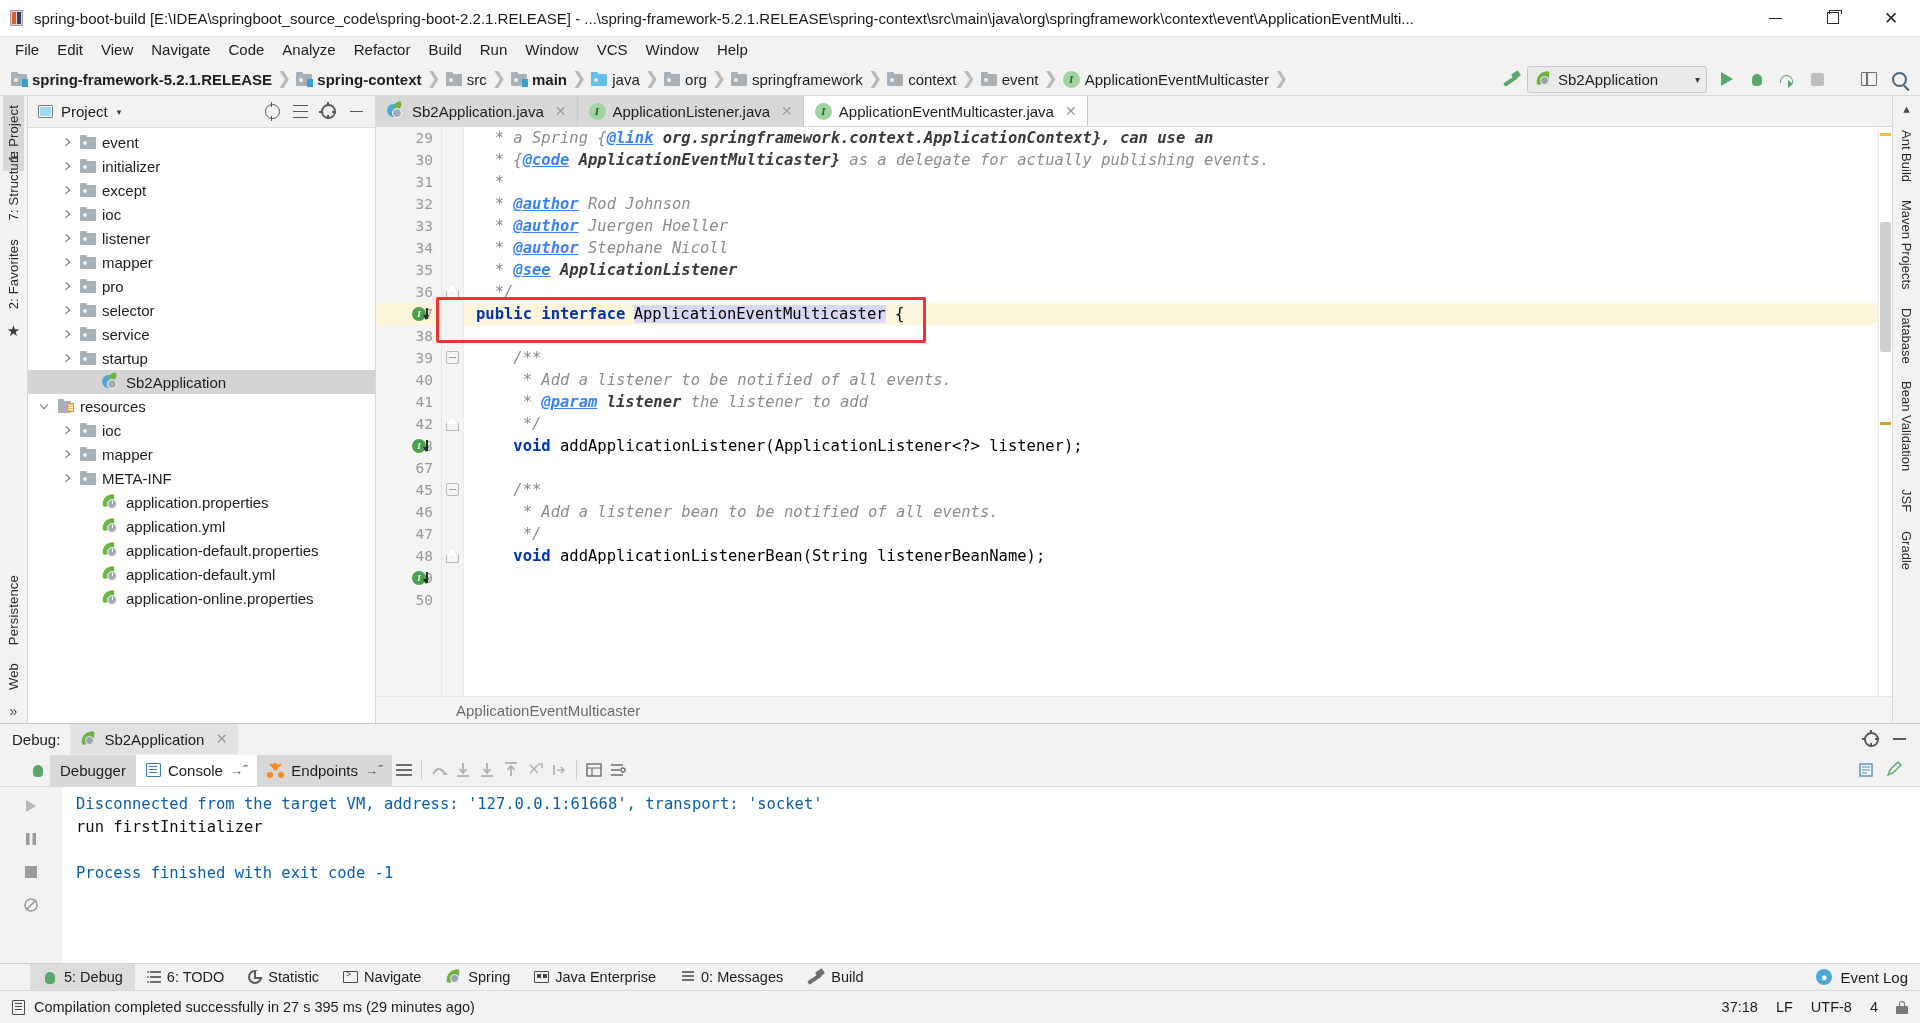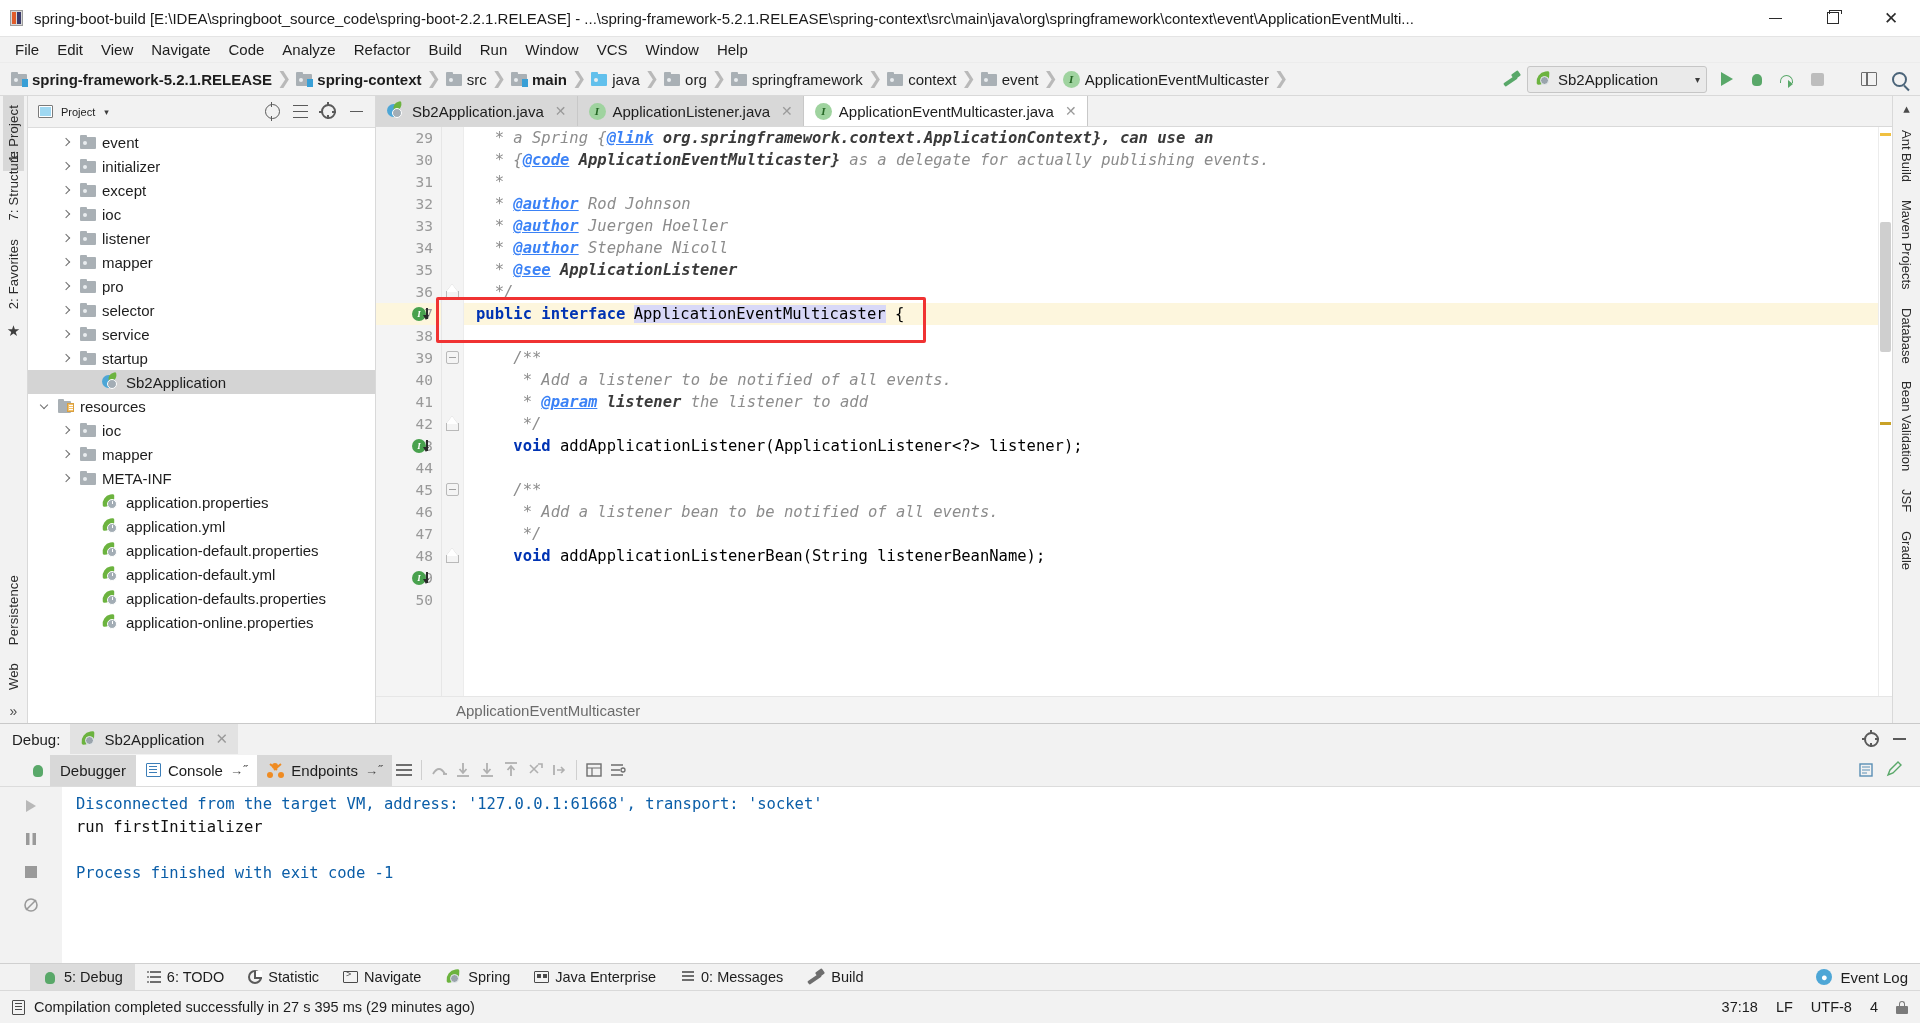--- a/index.html
+++ b/index.html
@@ -132,21 +132,21 @@
 
   
   .project {
     width: 348px; flex: 0 0 348px; background:#fff; display:flex; flex-direction:column;
     border-right: 1px solid #d9d9d9; min-height:0;
   }
   .proj-head {
     height: 32px; flex:0 0 32px; background:#f2f2f2; display:flex; align-items:center;
     padding: 0 6px 0 10px; border-bottom:1px solid #dcdcdc;
   }
-  .proj-head .ttl { font-size:11px; margin-left:8px; }
+  .proj-head .ttl { font-size:15px; margin-left:8px; }
   .proj-head .chev { margin-left:9px; font-size:9px; color:#3c3c3c; }
   .proj-head .sp { margin-left:auto; display:flex; align-items:center; gap:2px; }
   .ph-btn { width:26px;height:26px;display:flex;align-items:center;justify-content:center; }
   .winico { width:15px;height:13px;border:1.6px solid #7a7a7a;background:#fff;position:relative;border-radius:1px;}
   .winico:after{content:'';position:absolute;left:1px;top:1px;right:1px;bottom:1px;background:#9fd8f2;}
   .target-ic{width:15px;height:15px;border:1.7px solid #5a5a5a;border-radius:50%;position:relative;}
   .target-ic:before{content:'';position:absolute;left:5px;top:-3px;width:1.7px;height:5px;background:#5a5a5a;}
   .target-ic:after{content:'';position:absolute;left:5px;bottom:-3px;width:1.7px;height:5px;background:#5a5a5a;}
   .collapse-ic{width:15px;height:14px;position:relative;}
   .collapse-ic span{position:absolute;left:0;width:15px;height:1.7px;background:#5a5a5a;}
@@ -701,30 +701,20 @@
           </div>
           <div class="trow">
             <span style="width:54px;flex:0 0 54px"></span>
             <span class="arrow"></span>
             <span style="width:6px"></span>
             <span class="ic-spring">
               <span class="lf"></span>
               <span class="gr"></span>
             </span>
             <span class="tlbl">application-default.yml</span>
-          </div>
-          <div class="trow">
-            <span style="width:54px;flex:0 0 54px"></span>
-            <span class="arrow"></span>
-            <span style="width:6px"></span>
-            <span class="ic-spring">
-              <span class="lf"></span>
-              <span class="gr"></span>
-            </span>
-            <span class="tlbl">application-defaults.properties</span>
           </div>
           <div class="trow">
             <span style="width:54px;flex:0 0 54px"></span>
             <span class="arrow"></span>
             <span style="width:6px"></span>
             <span class="ic-spring">
               <span class="lf"></span>
               <span class="gr"></span>
             </span>
             <span class="tlbl">application-online.properties</span>
@@ -772,21 +762,21 @@
               </span></div>
             <div class="gline">38</div>
             <div class="gline">39</div>
             <div class="gline">40</div>
             <div class="gline">41</div>
             <div class="gline">42</div>
             <div class="gline">43<span class="impl-mark">
                 <span class="dot">I</span>
                 <span class="arw"></span>
               </span></div>
-            <div class="gline">44</div>
+            <div class="gline">67</div>
             <div class="gline">45</div>
             <div class="gline">46</div>
             <div class="gline">47</div>
             <div class="gline">48</div>
             <div class="gline">49<span class="impl-mark">
                 <span class="dot">I</span>
                 <span class="arw"></span>
               </span></div>
             <div class="gline">50</div>
           </div>

